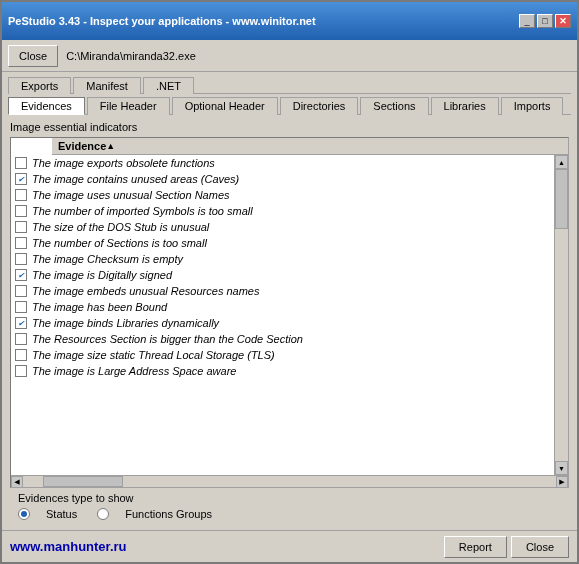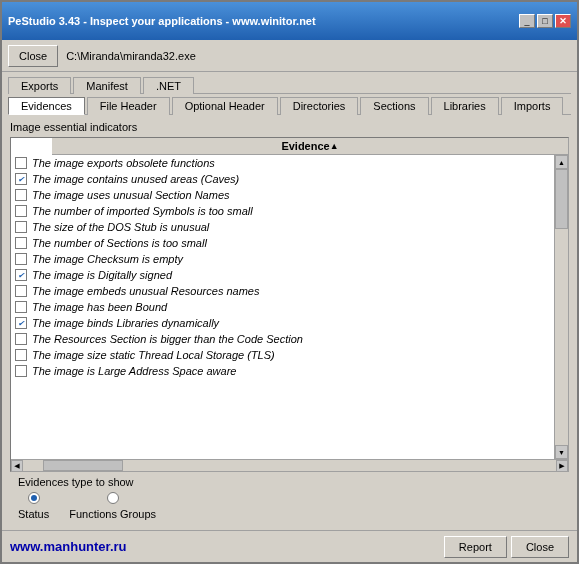--- a/index.html
+++ b/index.html
@@ -140,21 +140,21 @@
       flex-direction: column;
     }
     .list-header {
       background: #d4d0c8;
       border-bottom: 1px solid #a0a0a0;
       padding: 2px 6px;
       font-size: 11px;
       font-weight: bold;
       display: flex;
       align-items: center;
-      justify-content: center;
+      justify-content: flex-start;
       flex-shrink: 0;
       margin-left: 41px;
     }
     .list-scroll {
       flex: 1;
       overflow-y: scroll;
       overflow-x: hidden;
       font-style: italic;
     }
     .list-item {
@@ -193,24 +193,23 @@
       margin-bottom: 4px;
     }
     .radio-group {
       display: flex;
       align-items: center;
       gap: 20px;
     }
     .radio-option {
       display: flex;
       align-items: center;
-      gap: 4px;
-      font-size: 11px;
-      cursor: pointer;
-      flex-direction: column;
+      gap: 16px;
+      font-size: 11px;
+      cursor: pointer;
     }
     .radio-circle {
       width: 12px;
       height: 12px;
       border-radius: 50%;
       border: 1px solid #7a7a7a;
       background: white;
       display: flex;
       align-items: center;
       justify-content: center;

